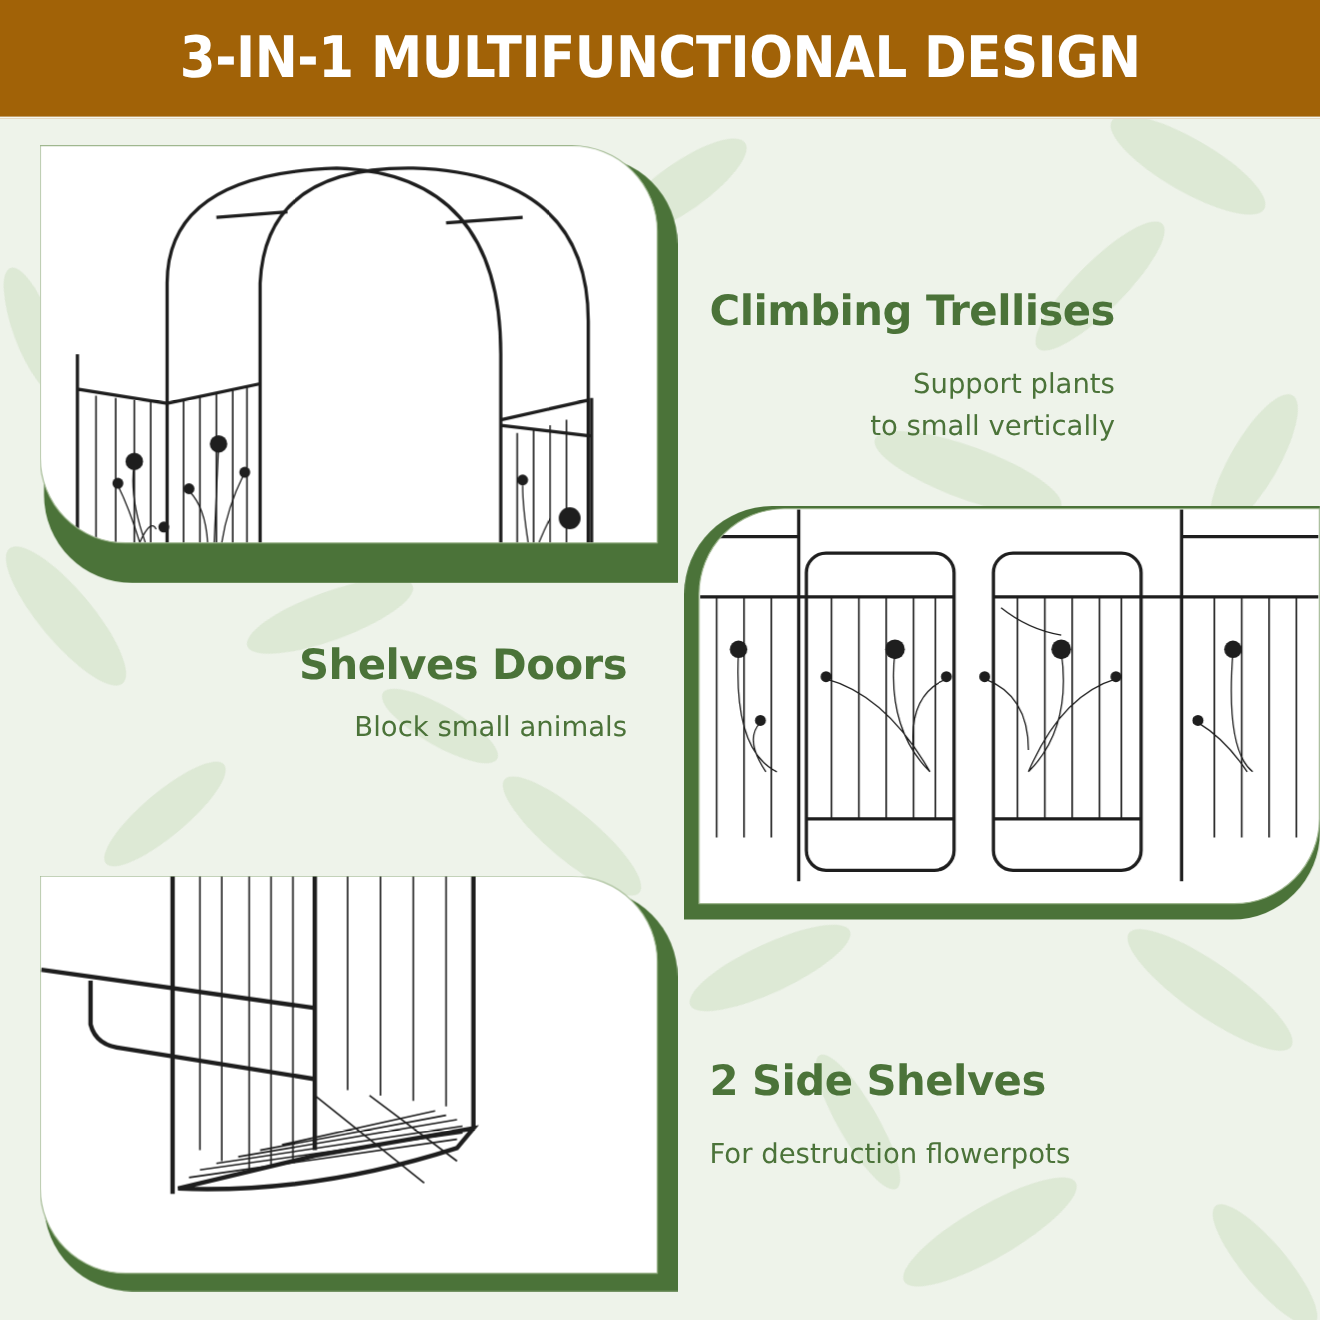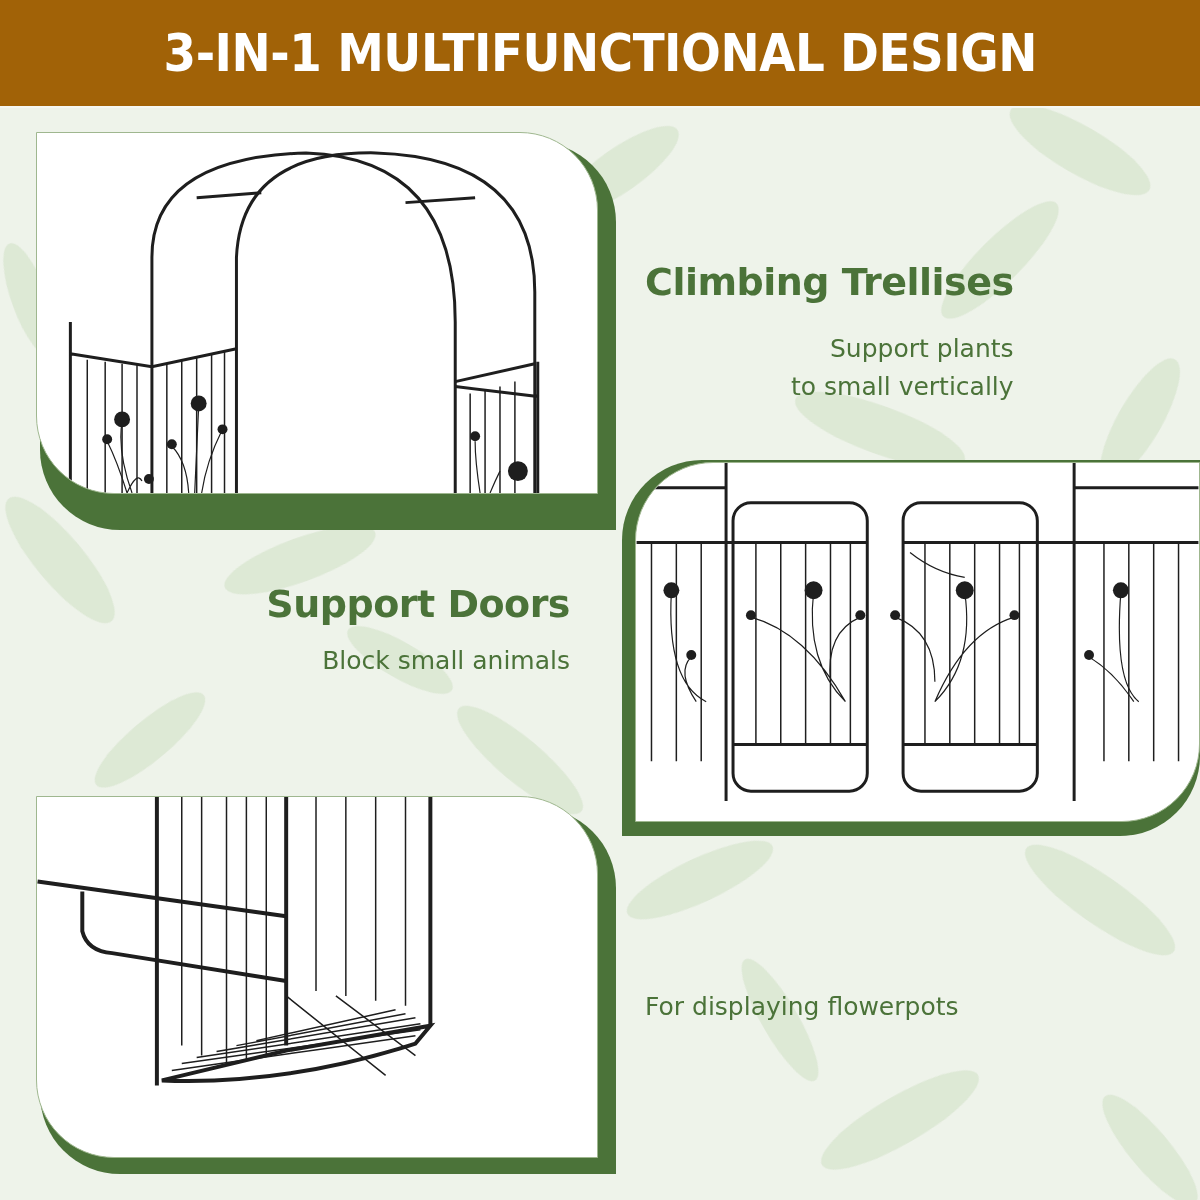--- a/index.html
+++ b/index.html
@@ -158,21 +158,21 @@
         <circle cx="225" cy="153" r="5"></circle>
           <circle cx="260" cy="153" r="5"></circle>
         <circle cx="380" cy="153" r="5"></circle>
           <circle cx="455" cy="193" r="5"></circle>
       </g>
     </svg>
   </div>
 </div>
 
 <section class="feature" id="f2">
-  <h2 class="title">Support Doors</h2>
+  <h2 class="title">Shelves Doors</h2>
   <p class="desc">
     <span>Block small animals</span><br>
   </p>
 </section>
 
 <div class="panel" id="p3">
   <div class="shadow"></div>
   <div class="card">
     <svg viewBox="0 0 562 362">
       <g fill="none" stroke="#1e1e1e" stroke-width="4">
@@ -184,16 +184,17 @@
         <path d="M145 0 L145 250 M165 0 L165 260 M190 0 L190 270 M210 0 L210 265 M230 0 L230 260"></path>
         <path d="M280 0 L280 195 M310 0 L310 200 M340 0 L340 205 M370 0 L370 210"></path>
         <path d="M135 275 L380 240 M145 268 L385 234 M160 262 L385 228 M180 256 L380 222 M200 250 L370 218 M220 245 L360 214"></path>
         <path d="M250 200 L350 280 M300 200 L380 260"></path>
       </g>
     </svg>
   </div>
 </div>
 
 <section class="feature" id="f3">
+  <h2 class="title">2 Side Shelves</h2>
   <p class="desc">
-    <span>For displaying flowerpots</span>
+    <span>For destruction flowerpots</span>
   </p>
 </section>
 
 </body></html>

